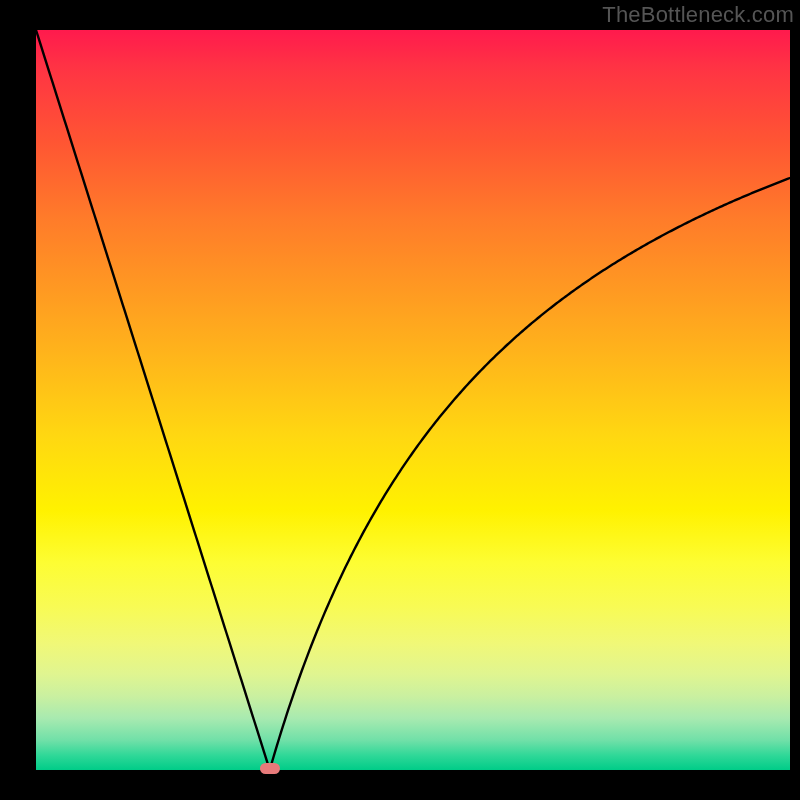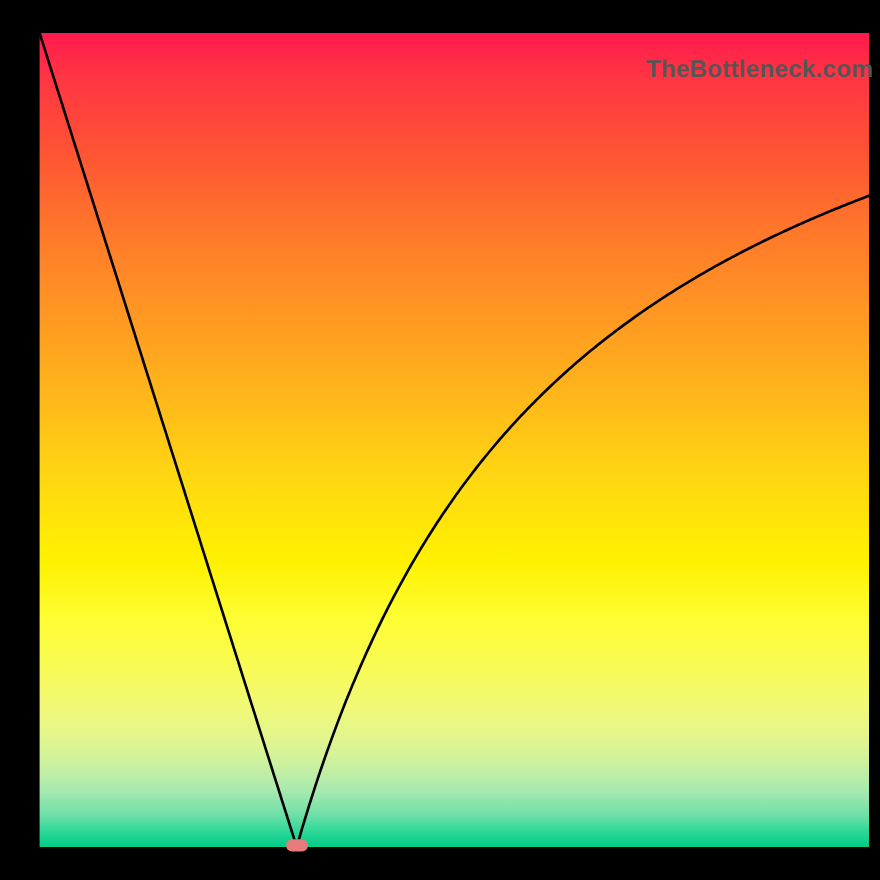--- a/index.html
+++ b/index.html
@@ -44,24 +44,23 @@
       #70e0a8 96%,
       #30d898 98%,
       #00cc88 100%);
   }
   #watermark {
     position: absolute;
     top: 2px;
     right: 6px;
     color: #555;
     font-size: 22px;
-    font-weight: 700;
+    font-weight: 400;
     font-family: Arial, sans-serif;
     letter-spacing: 0.2px;
-    margin-top: 48px;
   }
   #cusp-marker {
     position: absolute;
     width: 20px;
     height: 11px;
     background: #e77a7a;
     border-radius: 6px;
   }
   svg.curve {
     position: absolute;

